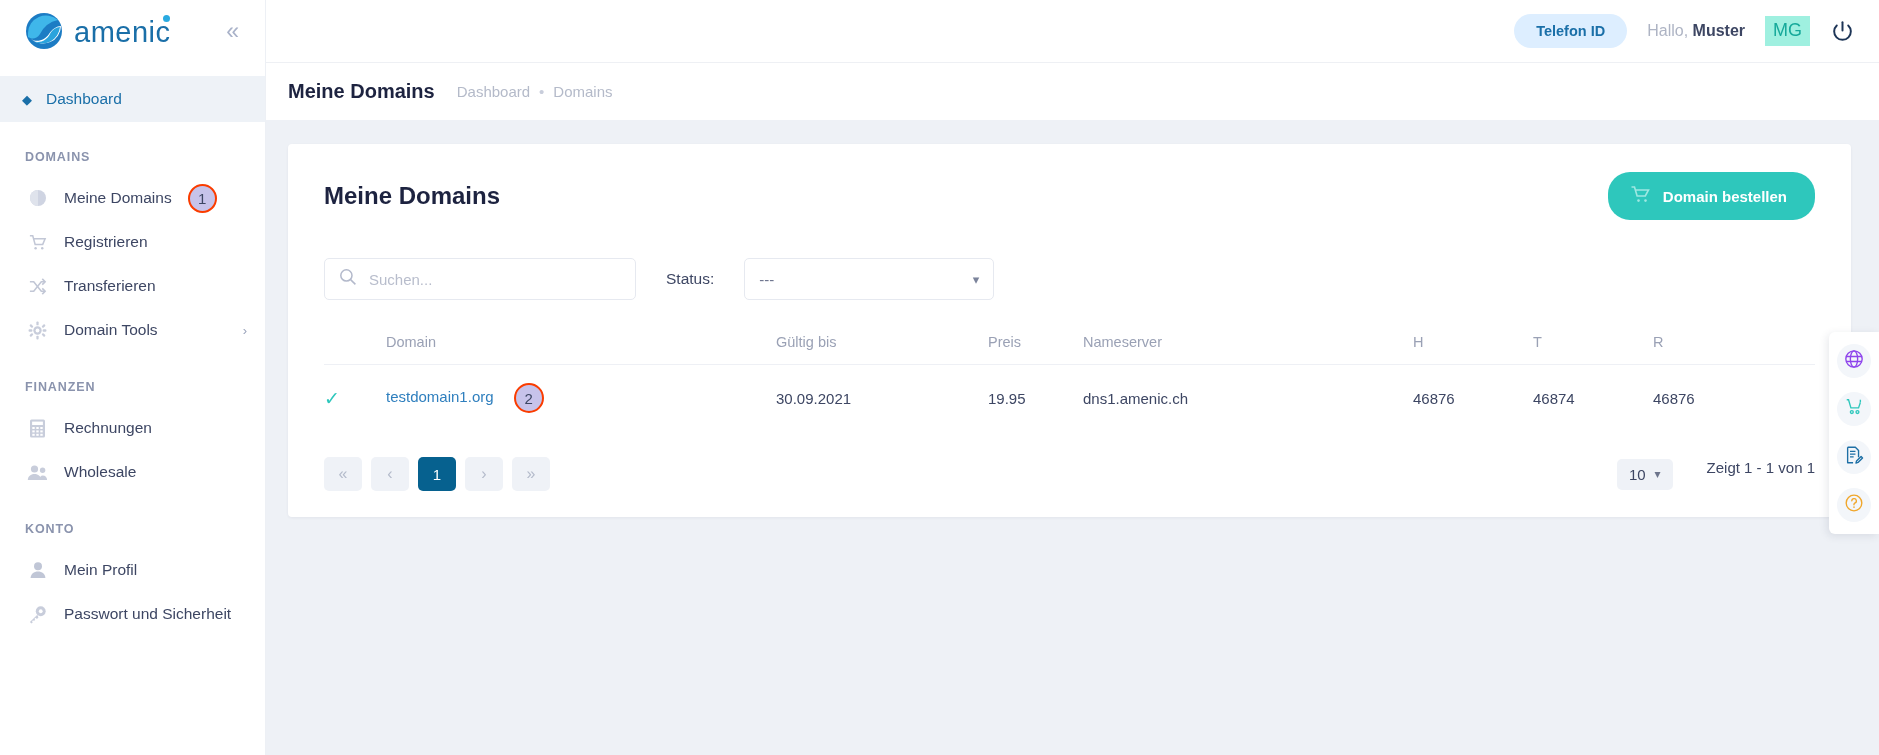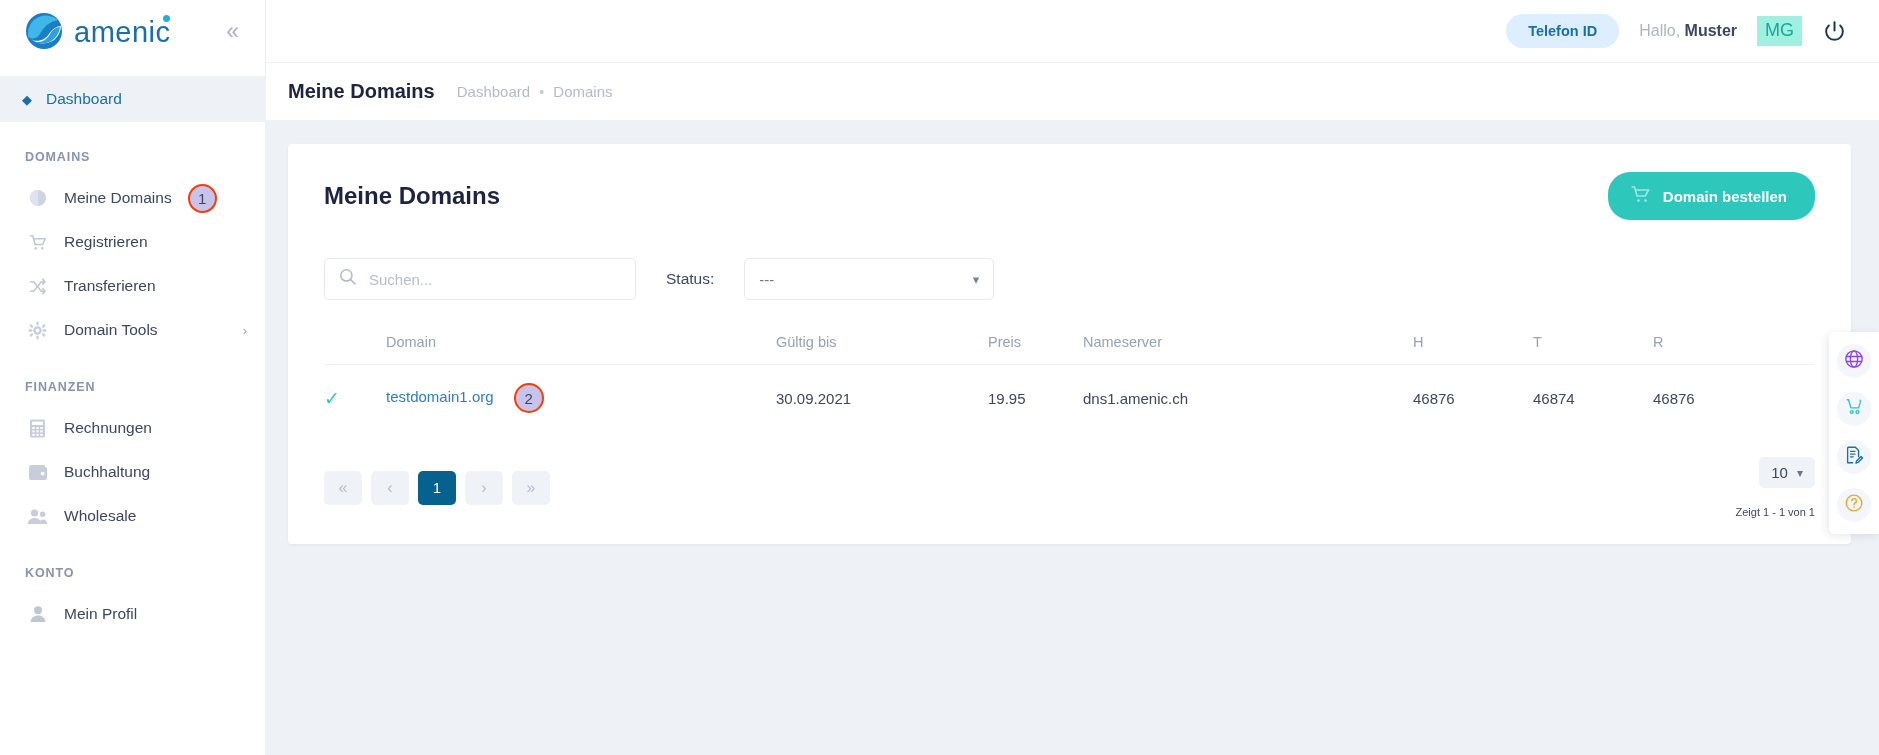--- a/index.html
+++ b/index.html
@@ -70,21 +70,21 @@
     background: #c7c3ea; border: 2.5px solid #fa3c00;
     color: #3d4663; font-size: 15px;
     display: inline-flex; align-items: center; justify-content: center;
     margin-left: 16px; vertical-align: middle;
   }
 
   
   .main { flex: 1; position: relative; background: #eef1f6; min-width: 0; }
   .topbar {
     height: 62px; background: #fff; display: flex; align-items: center;
-    justify-content: flex-end; padding-right: 32px; gap: 20px;
+    justify-content: flex-end; padding-right: 24px; gap: 20px;
   }
   .telefon-badge {
     background: #ddeeff; color: #1a6fa8; font-size: 14.5px; font-weight: bold;
     border-radius: 20px; padding: 9px 22px; cursor: pointer;
   }
   .greeting { font-size: 16px; color: #aeb4c4; }
   .greeting b { color: #3d4663; font-weight: bold; }
   .avatar {
     background: #9ff0e0; color: #16a99a; font-size: 18px;
     padding: 4px 8px; line-height: 1.2; cursor: pointer;
@@ -165,28 +165,28 @@
   th.c-h, td.c-h, th.c-t, td.c-t { width: 120px; }
 
   
   .pager { display: flex; align-items: center; margin-top: 28px; }
   .pg {
     width: 38px; height: 34px; border-radius: 5px; background: #eff2f7;
     color: #b4bbcb; font-size: 16px; display: flex; align-items: center;
     justify-content: center; margin-right: 9px; cursor: pointer;
   }
   .pg.active { background: #06618f; color: #fff; font-size: 15px; }
-  .pg-right { margin-left: auto; display: flex; align-items: flex-end; gap: 18px; flex-direction: column; }
+  .pg-right { margin-left: auto; display: flex; align-items: flex-start; gap: 34px; }
   .per-page {
     background: #eff2f7; border-radius: 5px; padding: 7px 12px;
     font-size: 15px; color: #3d4663; display: flex; align-items: center;
     gap: 9px; cursor: pointer;
   }
   .per-page .chv { color: #6d7governments; color:#6d758c; font-size: 12px; }
-  .show-info { font-size: 11px; color: #3d4663; }
+  .show-info { font-size: 15px; color: #3d4663; }
 
   
   .float-tools {
     position: absolute; right: 0; top: 332px; width: 50px;
     background: #fff; border-radius: 6px 0 0 6px;
     box-shadow: -2px 2px 9px rgba(30,40,70,.10);
     padding: 12px 0; display: flex; flex-direction: column;
     align-items: center; gap: 14px; z-index: 20;
   }
   .ft-btn {
@@ -288,49 +288,49 @@
           <rect x="2.8" y="14.8" width="2.4" height="2"></rect>
               <rect x="6.8" y="14.8" width="2.4" height="2"></rect>
               <rect x="10.8" y="14.8" width="2.4" height="2"></rect>
             </g>
         </svg>
       </span>
       <span class="lbl">Rechnungen</span>
     </div>
     <div class="nav-item">
       <span class="ic">
-        <svg width="20" height="17" viewBox="0 0 20 17" fill="#c8cddb">
-          <path d="M1 3.5A2.5 2.5 0 0 1 3.5 1H16a1 1 0 0 1 1 1v2H4.5"></path>
-          <rect x="1" y="3" width="18" height="13" rx="2"></rect>
-          <circle cx="14.6" cy="9.6" r="1.9" fill="#ffffff"></circle>
-        </svg>
-      </span>
-      <span class="lbl">Buchhaltung</span>
-    </div>
-    <div class="nav-item">
-      <span class="ic">
         <svg width="21" height="17" viewBox="0 0 21 17" fill="#c8cddb">
           <circle cx="7.5" cy="5" r="3.6"></circle>
             <path d="M0.8 16c0-3.6 3-6 6.7-6s6.7 2.4 6.7 6z"></path>
           <circle cx="15.6" cy="6.3" r="2.7"></circle>
             <path d="M12 16c.4-3 2-4.6 3.7-4.6 2.6 0 4.4 1.9 4.4 4.6z"></path>
         </svg>
       </span>
       <span class="lbl">Wholesale</span>
     </div>
 
     <div class="nav-section-title">KONTO</div>
     <div class="nav-item">
       <span class="ic">
         <svg width="18" height="18" viewBox="0 0 18 18" fill="#c0c6d6">
           <circle cx="9" cy="5.2" r="4"></circle>
             <path d="M1.6 17c0-4 3.3-6.6 7.4-6.6s7.4 2.6 7.4 6.6z"></path>
         </svg>
       </span>
       <span class="lbl">Mein Profil</span>
+    </div>
+    <div class="nav-item">
+      <span class="ic">
+        <svg width="19" height="19" viewBox="0 0 20 20" fill="#c8cddb">
+          <circle cx="13.4" cy="6.6" r="5.2"></circle>
+            <circle cx="13.4" cy="6.6" r="2" fill="#fff"></circle>
+          <path d="M9.8 10.2L2 18l1.6 1.6 1.5-1.5-.9-.9 1.2-1.2.9.9 1.3-1.3-.9-.9 1.3-1.3 1.4 1.4 1.6-1.6z"></path>
+        </svg>
+      </span>
+      <span class="lbl">Passwort und Sicherheit</span>
     </div>
   </aside>
 
   <main class="main">
 
     <div class="topbar">
       <div class="telefon-badge">Telefon ID</div>
       <div class="greeting"><span>Hallo, </span><b>Muster</b></div>
       <div class="avatar">MG</div>
       <div class="power-ic">

